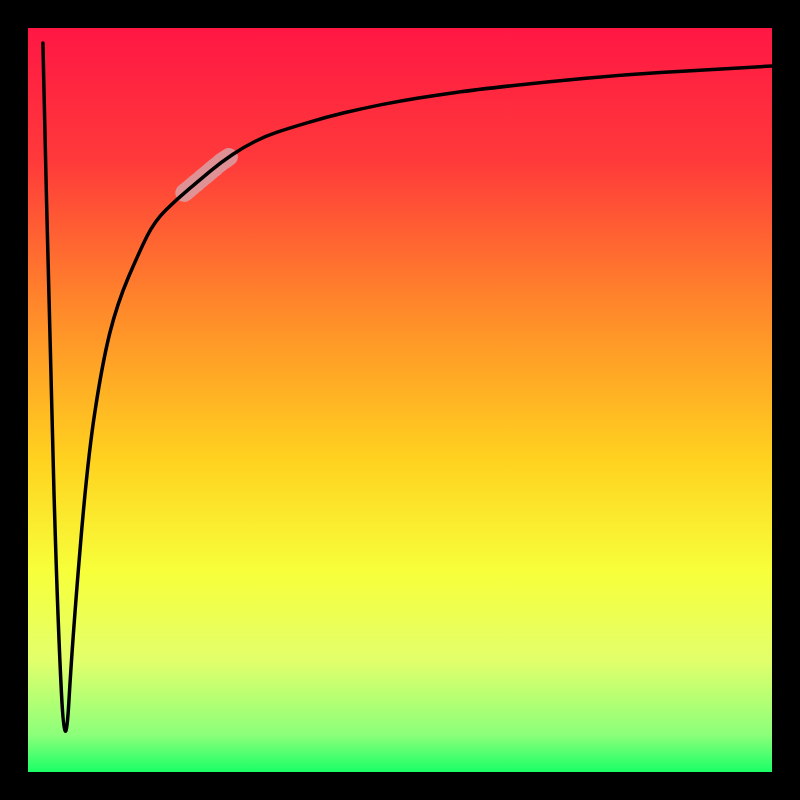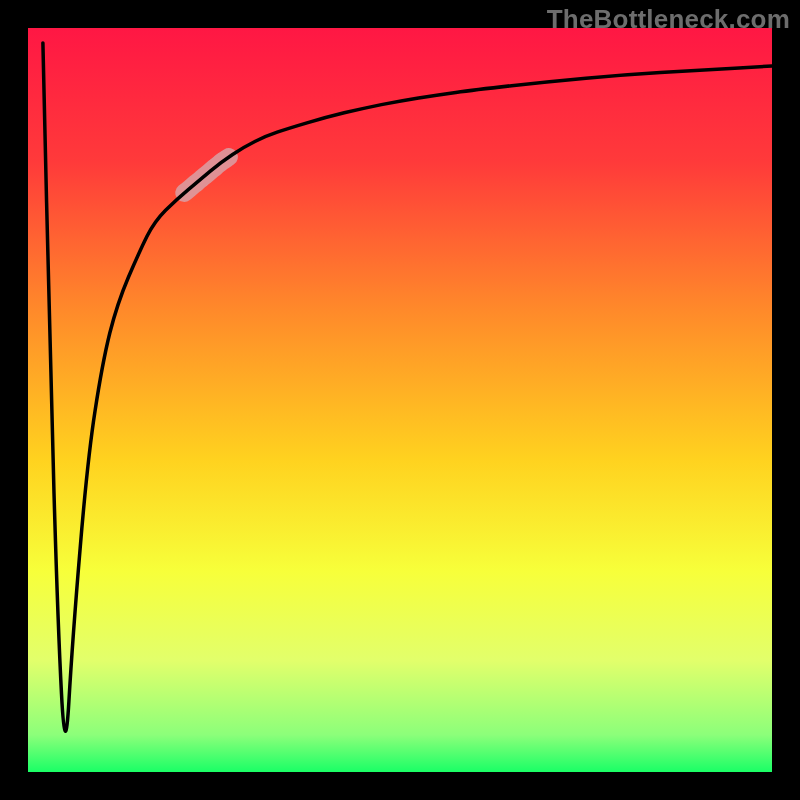--- a/index.html
+++ b/index.html
@@ -53,14 +53,13 @@
 
     <rect id="plot-bg" fill="url(#bg-grad)" x="28" y="28" width="744" height="744"></rect>
 
     <path id="highlight" fill="none" stroke-linecap="round" d="M 184.2 192.9 Q 184.2 192.9 186.1 191.4 Q 188.0 189.8 189.8 188.3 Q 191.7 186.7 193.5 185.2 Q 195.4 183.6 197.3 182.1 Q 199.1 180.5 201.0 179.0 Q 202.8 177.4 204.7 175.9 Q 206.6 174.3 208.4 172.8 Q 210.3 171.2 212.1 169.7 Q 214.0 168.1 215.9 166.6 Q 217.7 165.0 219.6 163.5 Q 221.4 161.9 223.3 160.7 Q 225.2 159.4 227.0 158.2 L 228.9 157.0" stroke="#d9a0a6" stroke-width="18" opacity="0.85"></path>
 
     <path id="curve" fill="none" stroke-linejoin="round" stroke-linecap="round" d="M 42.9 42.9 Q 42.9 42.9 46.6 202.8 Q 50.3 362.8 54.0 493.0 Q 57.8 623.2 61.5 693.9 Q 65.2 764.6 68.9 701.3 Q 72.6 638.1 80.1 548.8 Q 87.5 459.5 95.0 411.2 Q 102.4 362.8 109.8 333.0 Q 117.3 303.3 128.4 277.2 Q 139.6 251.2 147.0 236.3 Q 154.5 221.4 165.6 210.3 Q 176.8 199.1 188.0 189.8 Q 199.1 180.5 210.3 171.2 Q 221.4 161.9 232.6 154.5 Q 243.8 147.0 254.9 141.5 Q 266.1 135.9 277.2 132.2 Q 288.4 128.4 307.0 122.9 Q 325.6 117.3 344.2 112.8 Q 362.8 108.4 381.4 104.6 Q 400.0 100.9 418.6 97.9 Q 437.2 95.0 455.8 92.4 Q 474.4 89.8 511.6 85.7 Q 548.8 81.6 586.0 78.2 Q 623.2 74.9 660.4 72.6 Q 697.6 70.4 734.8 68.2 L 772.0 65.9" stroke="#000000" stroke-width="3.5"></path>
 
     <rect id="frame" fill="none" x="14" y="14" width="772" height="772" stroke="#000000" stroke-width="28"></rect>
   </svg>
 
-  <div class="watermark">TheBottleneck.com</div>
 </div>
 
 </body></html>

